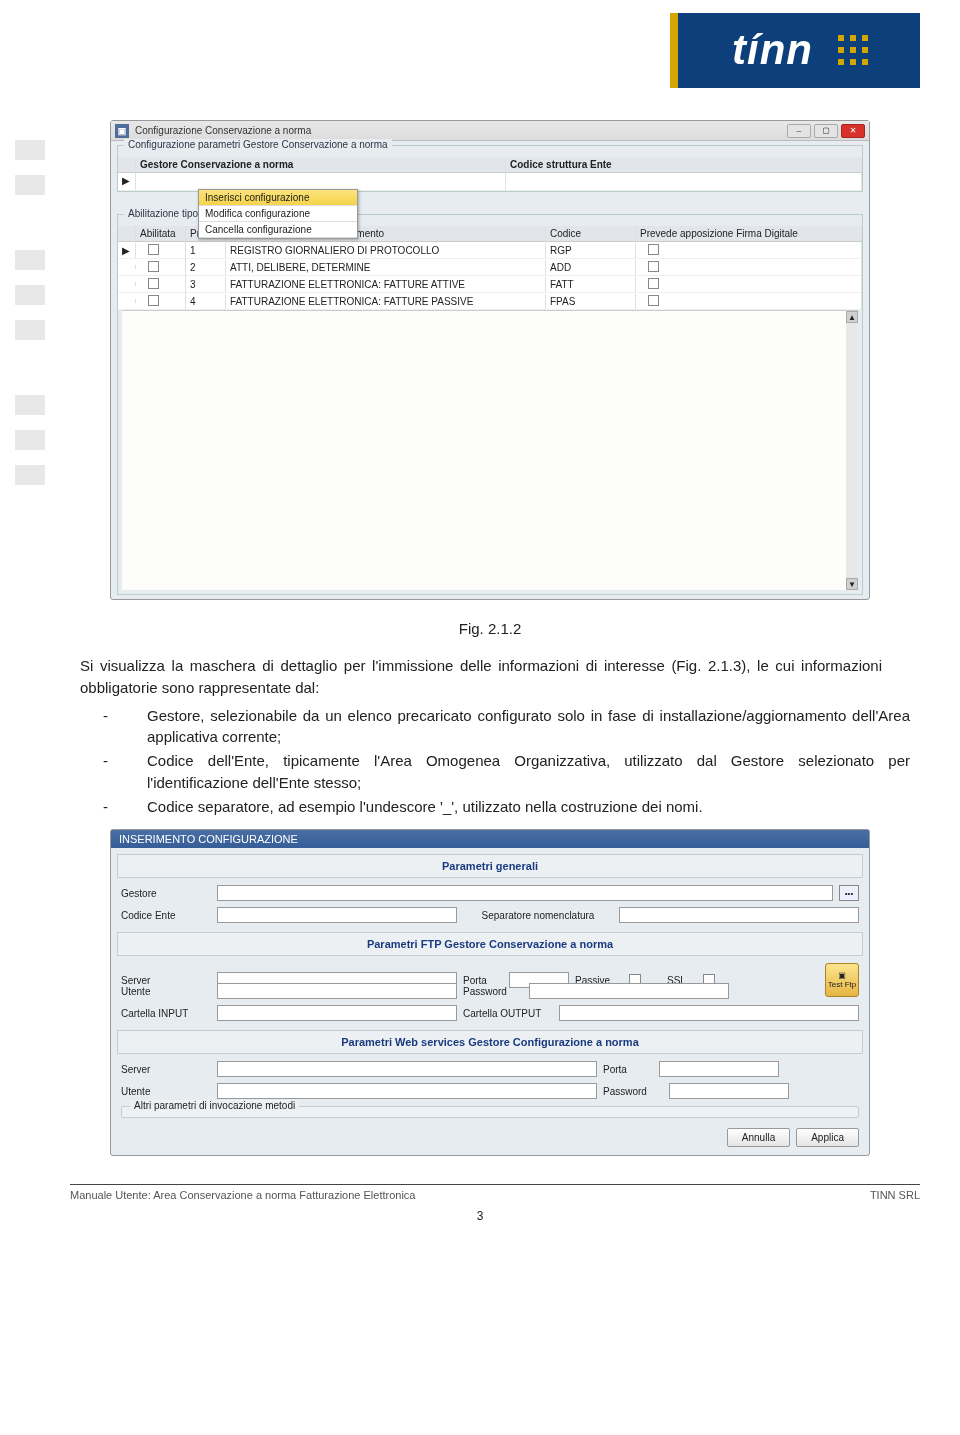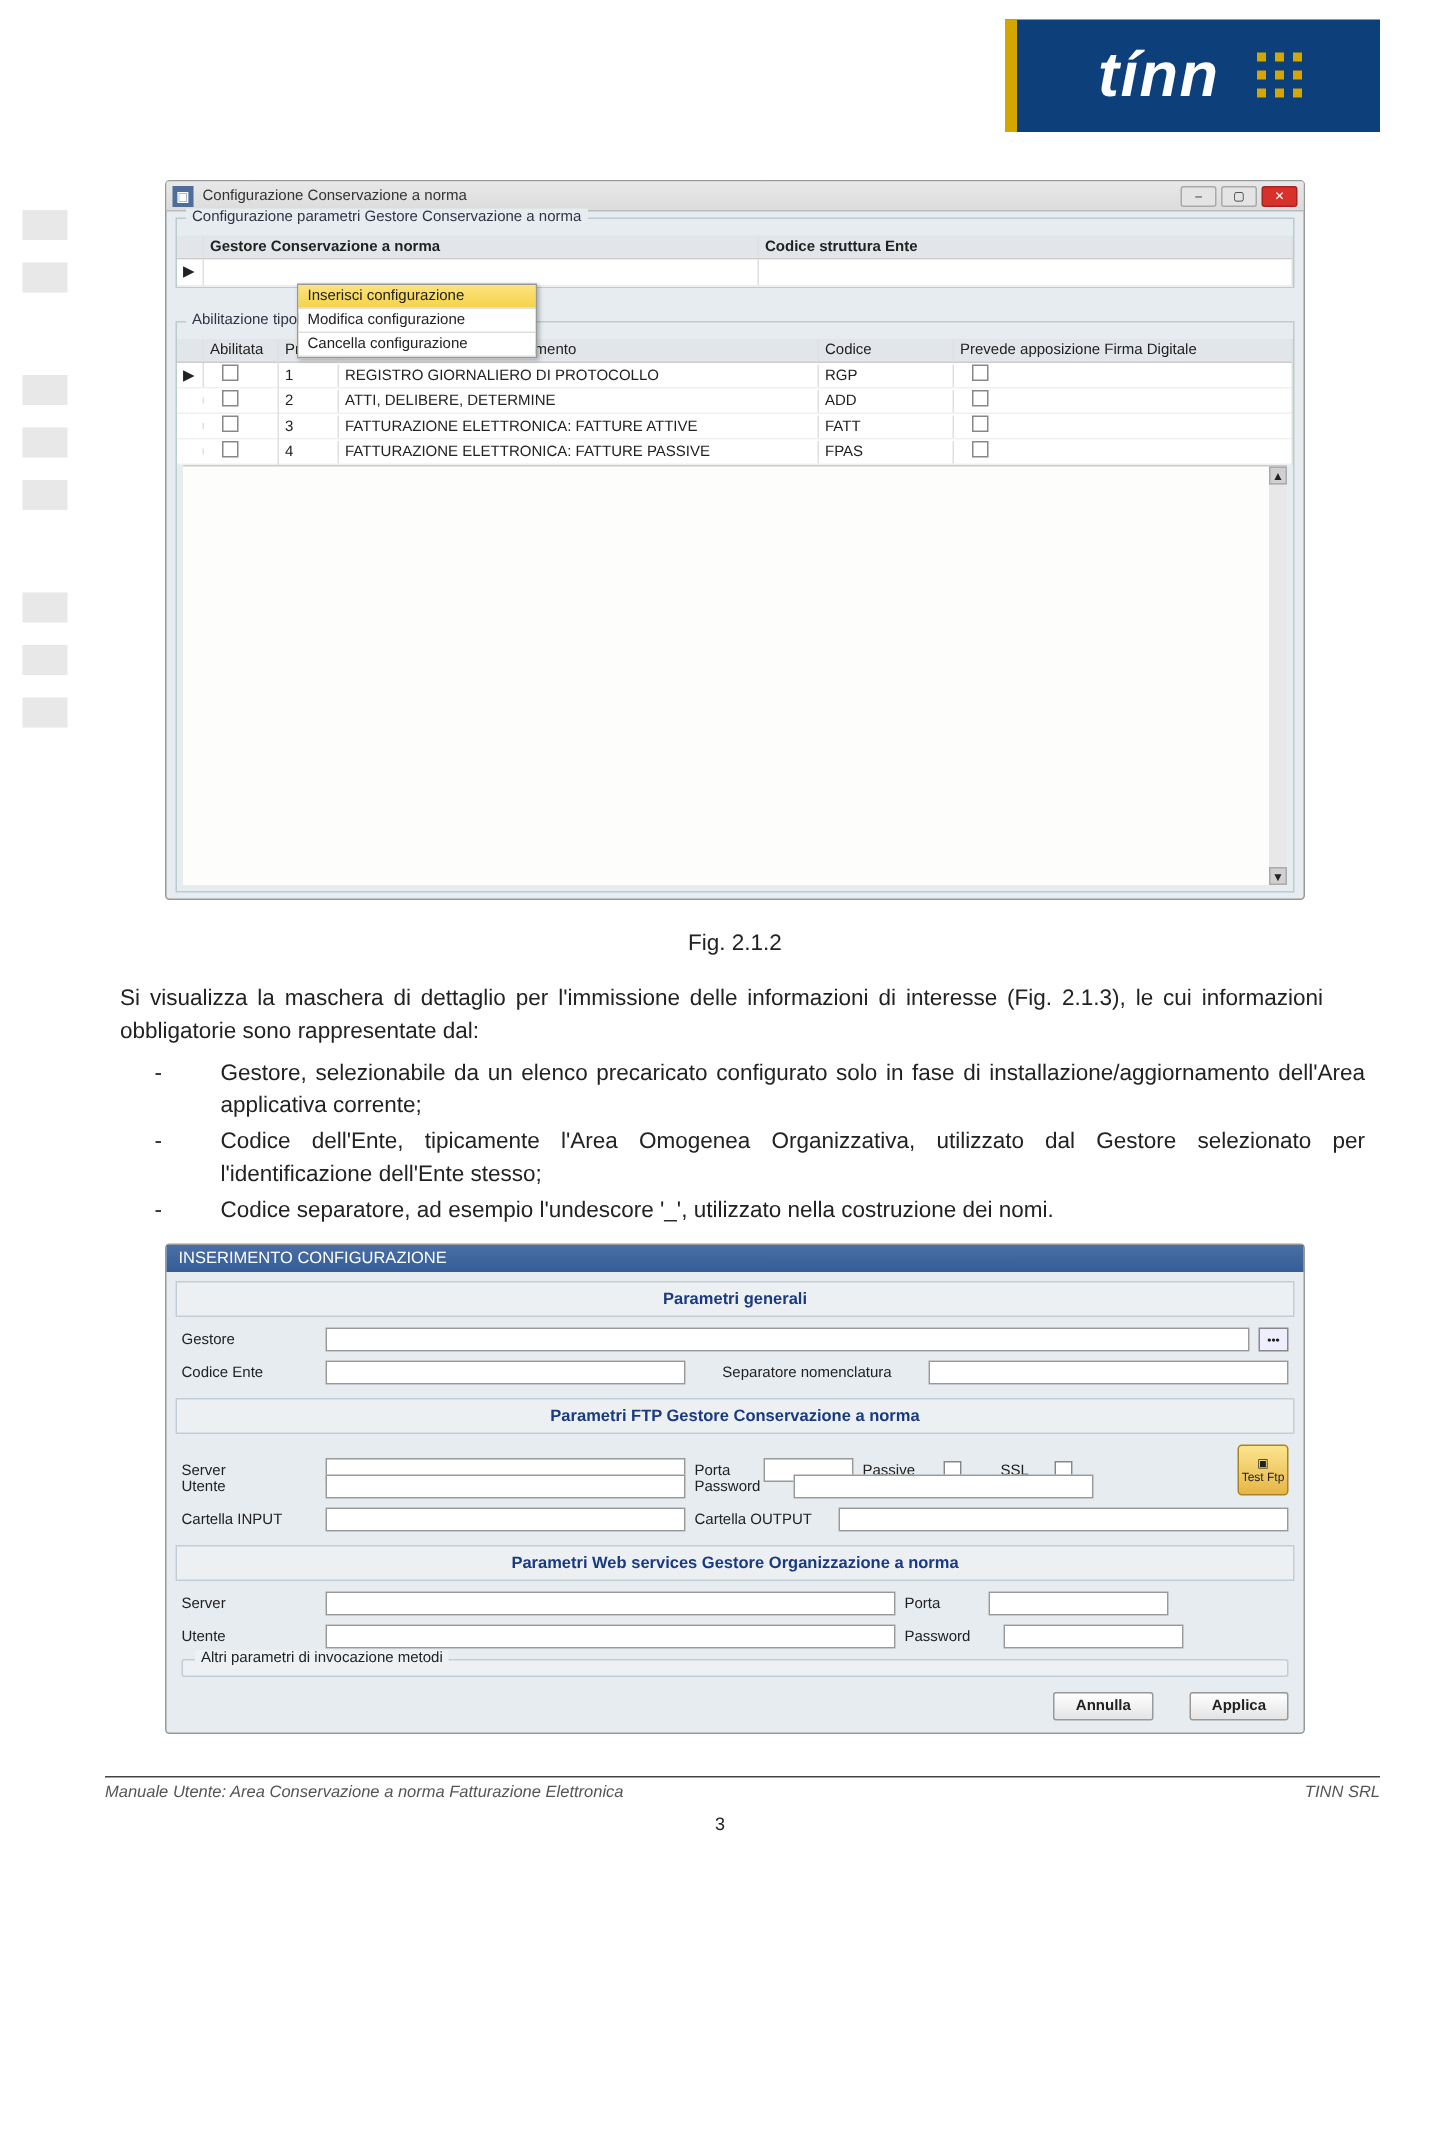--- a/index.html
+++ b/index.html
@@ -67,24 +67,24 @@
   .form-label { width: 90px; font-size:10px; color:#222; }
   .form-label-r { width: 150px; text-align:center; }
   .form-input { flex:1; height:16px; background:#fff; border:1px solid #999; }
   .form-input.short { width: 120px; flex:none; }
   .form-input.med { width: 240px; flex:none; }
   .dots-btn { width:20px;height:16px;border:1px solid #888;background:#eef;display:flex;align-items:center;justify-content:center;font-size:8px;}
   .chk-sq { width:12px;height:12px;border:1px solid #888;background:#fff;display:inline-block;}
   .ftp-icon { width:34px;height:34px;background:linear-gradient(#fce48e,#e6b646);border:1px solid #aa8422;border-radius:3px;display:flex;flex-direction:column;align-items:center;justify-content:center;font-size:8px;}
   .sub-box { border:1px solid #c3cdd6; margin: 4px 10px; padding: 6px 6px 4px; background:#eef1f4; border-radius:2px; position:relative;}
   .sub-legend { position:absolute; top:-7px; left:8px; background:#eef1f4; padding:0 4px; font-size:10px; color:#222;}
-  .form-buttons { display:flex; justify-content:flex-end; gap:24px; padding:6px 10px 2px;font-weight:bold;}
+  .form-buttons { display:flex; justify-content:flex-end; gap:6px; padding:6px 10px 2px;}
   .fbtn { padding: 3px 14px; background:linear-gradient(#fff,#e4e4e4); border:1px solid #999; border-radius:2px; font-size:10px;}
   
-  .footer { border-top:1px solid #444; margin: 18px 40px 0 70px; padding-top:4px; display:flex; justify-content:space-between; font-size:11px; color:#555;font-style:italic;}
+  .footer { border-top:1px solid #444; margin: 18px 40px 0 70px; padding-top:4px; display:flex; justify-content:space-between; font-size:11px; color:#555;}
   .pagenum { text-align:center; font-size:12px; padding:8px 0 14px;}
 </style>
 </head>
 <body>
 
 <div class="header">
   <div class="logo">
     <span class="logo-text">tínn</span>
     <span class="logo-dots">
       <span class="logo-dot"></span>
@@ -246,21 +246,21 @@
           <span class="form-input" style="width:200px;flex:none"></span>
         </div>
         <div class="form-row">
           <span class="form-label">Cartella INPUT</span>
           <span class="form-input med"></span>
           <span style="width:90px">Cartella OUTPUT</span>
           <span class="form-input"></span>
         </div>
       </div>
 
-      <div class="form-section-title">Parametri Web services Gestore Organizzazione a norma</div>
+      <div class="form-section-title">Parametri Web services Gestore Configurazione a norma</div>
       <div class="form-grid">
         <div class="form-row">
           <span class="form-label">Server</span>
           <span class="form-input" style="width:380px;flex:none"></span>
           <span style="width:50px">Porta</span>
           <span class="form-input short"></span>
         </div>
         <div class="form-row">
           <span class="form-label">Utente</span>
           <span class="form-input" style="width:380px;flex:none"></span>

